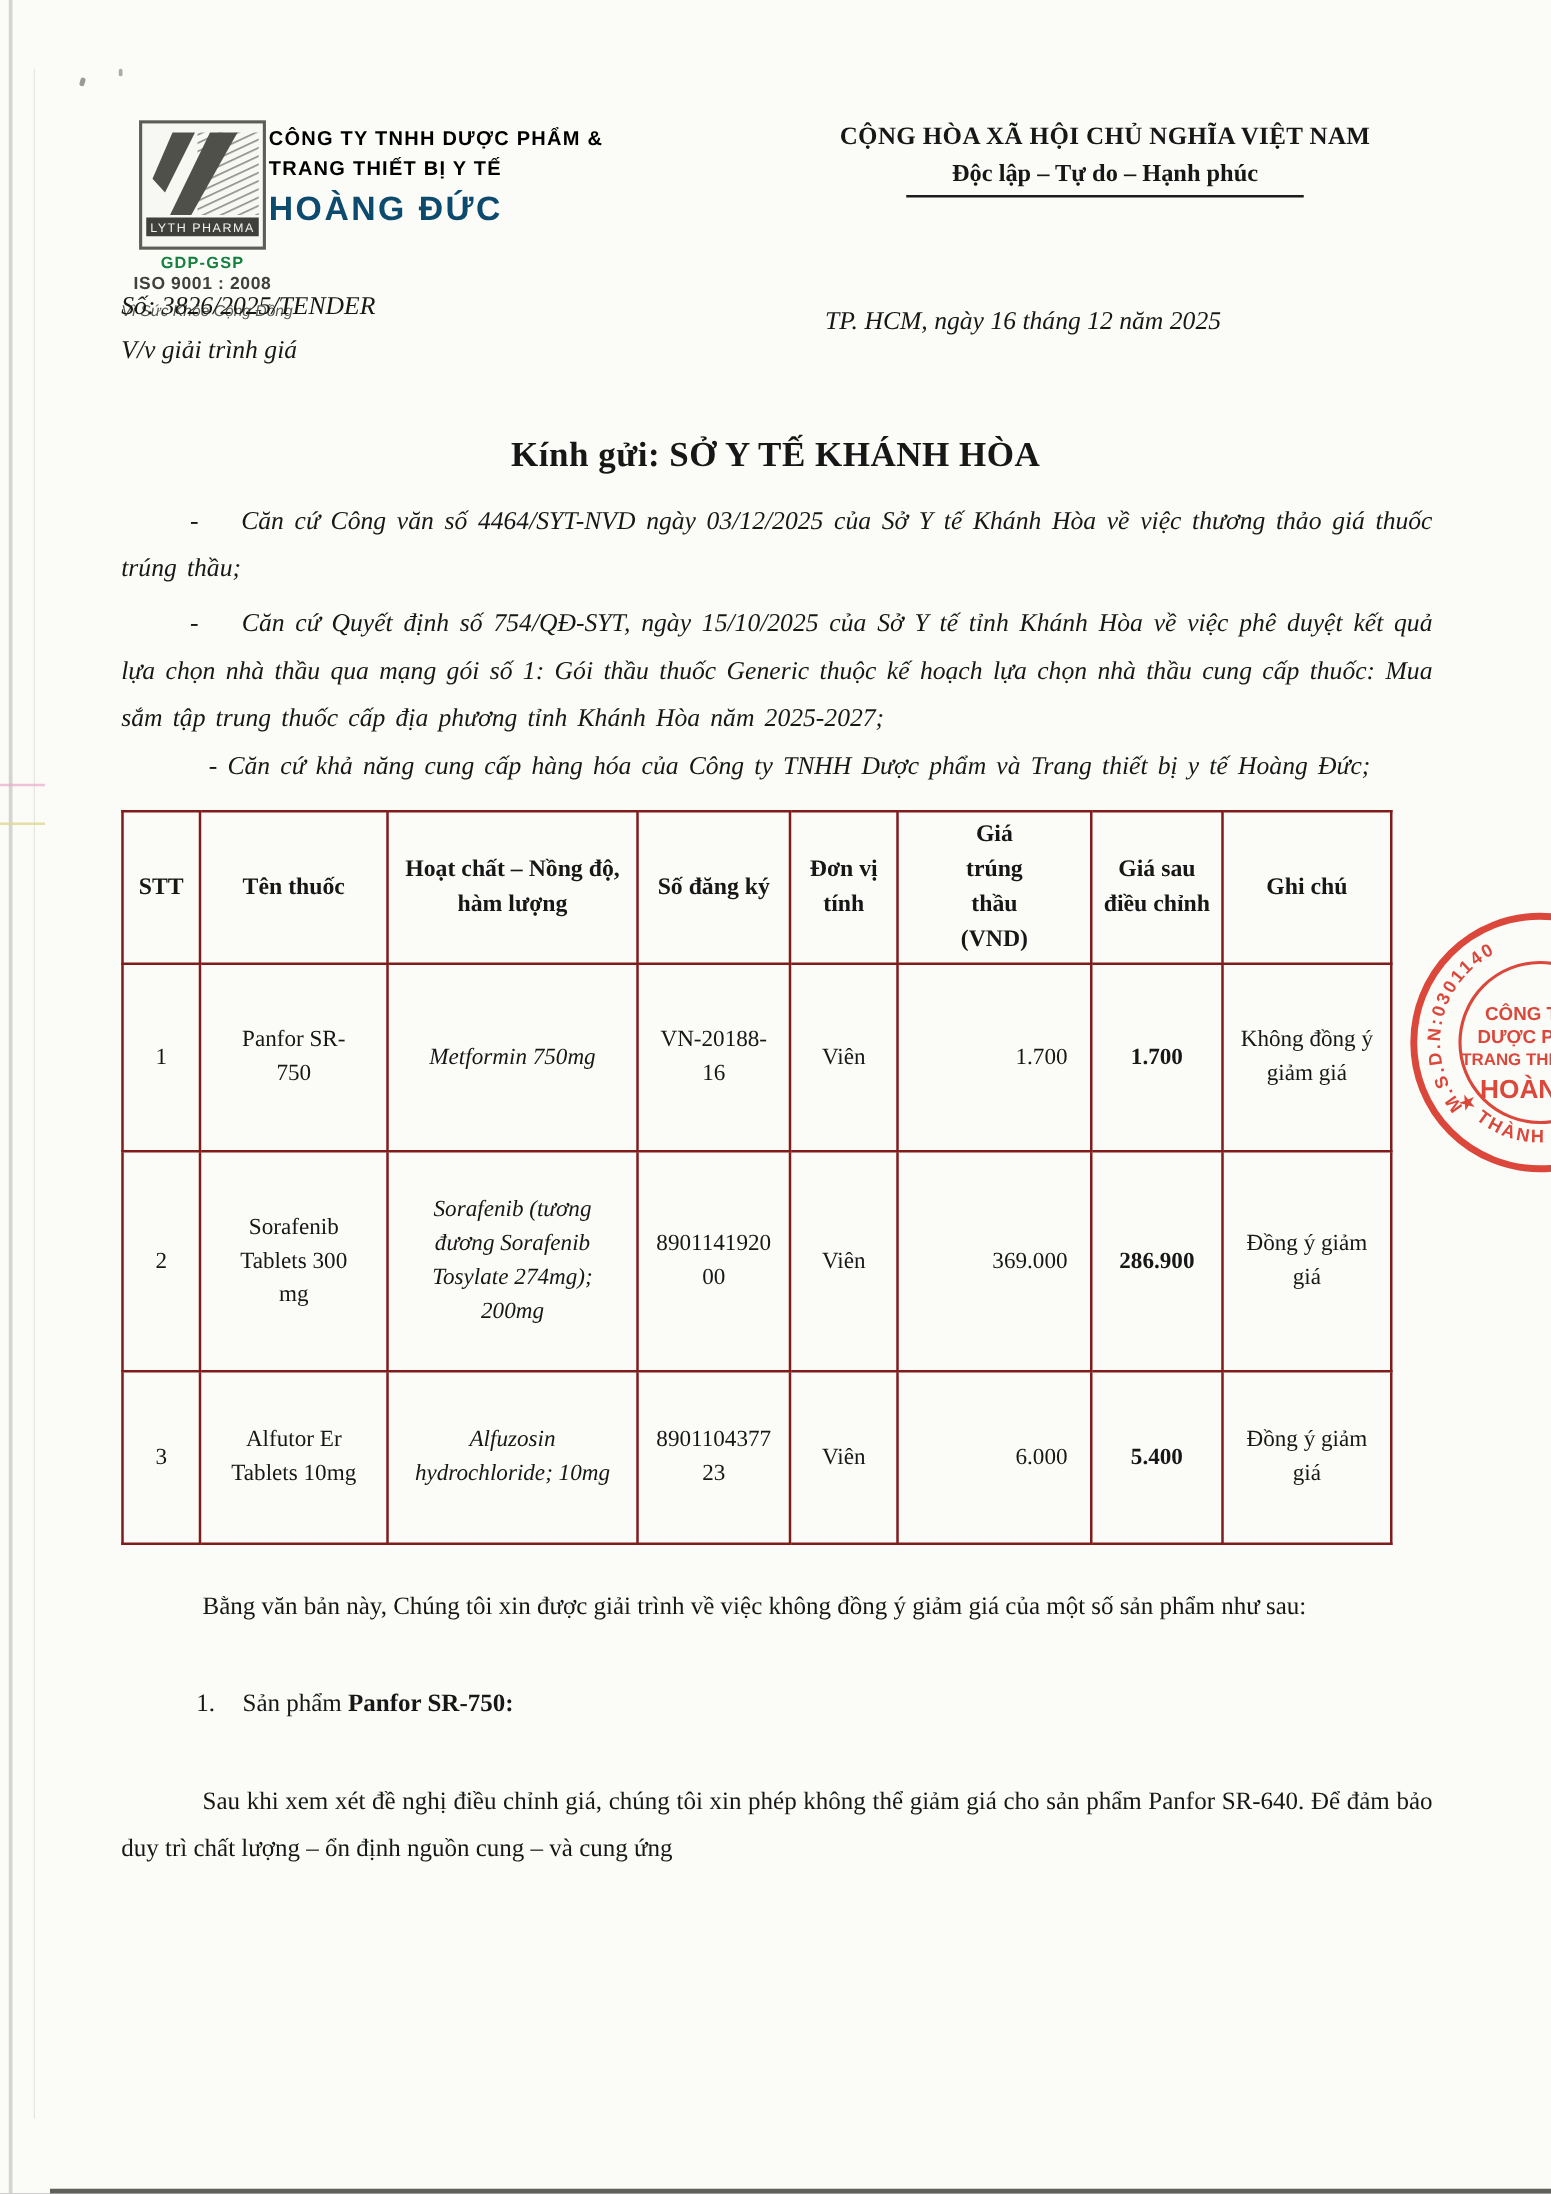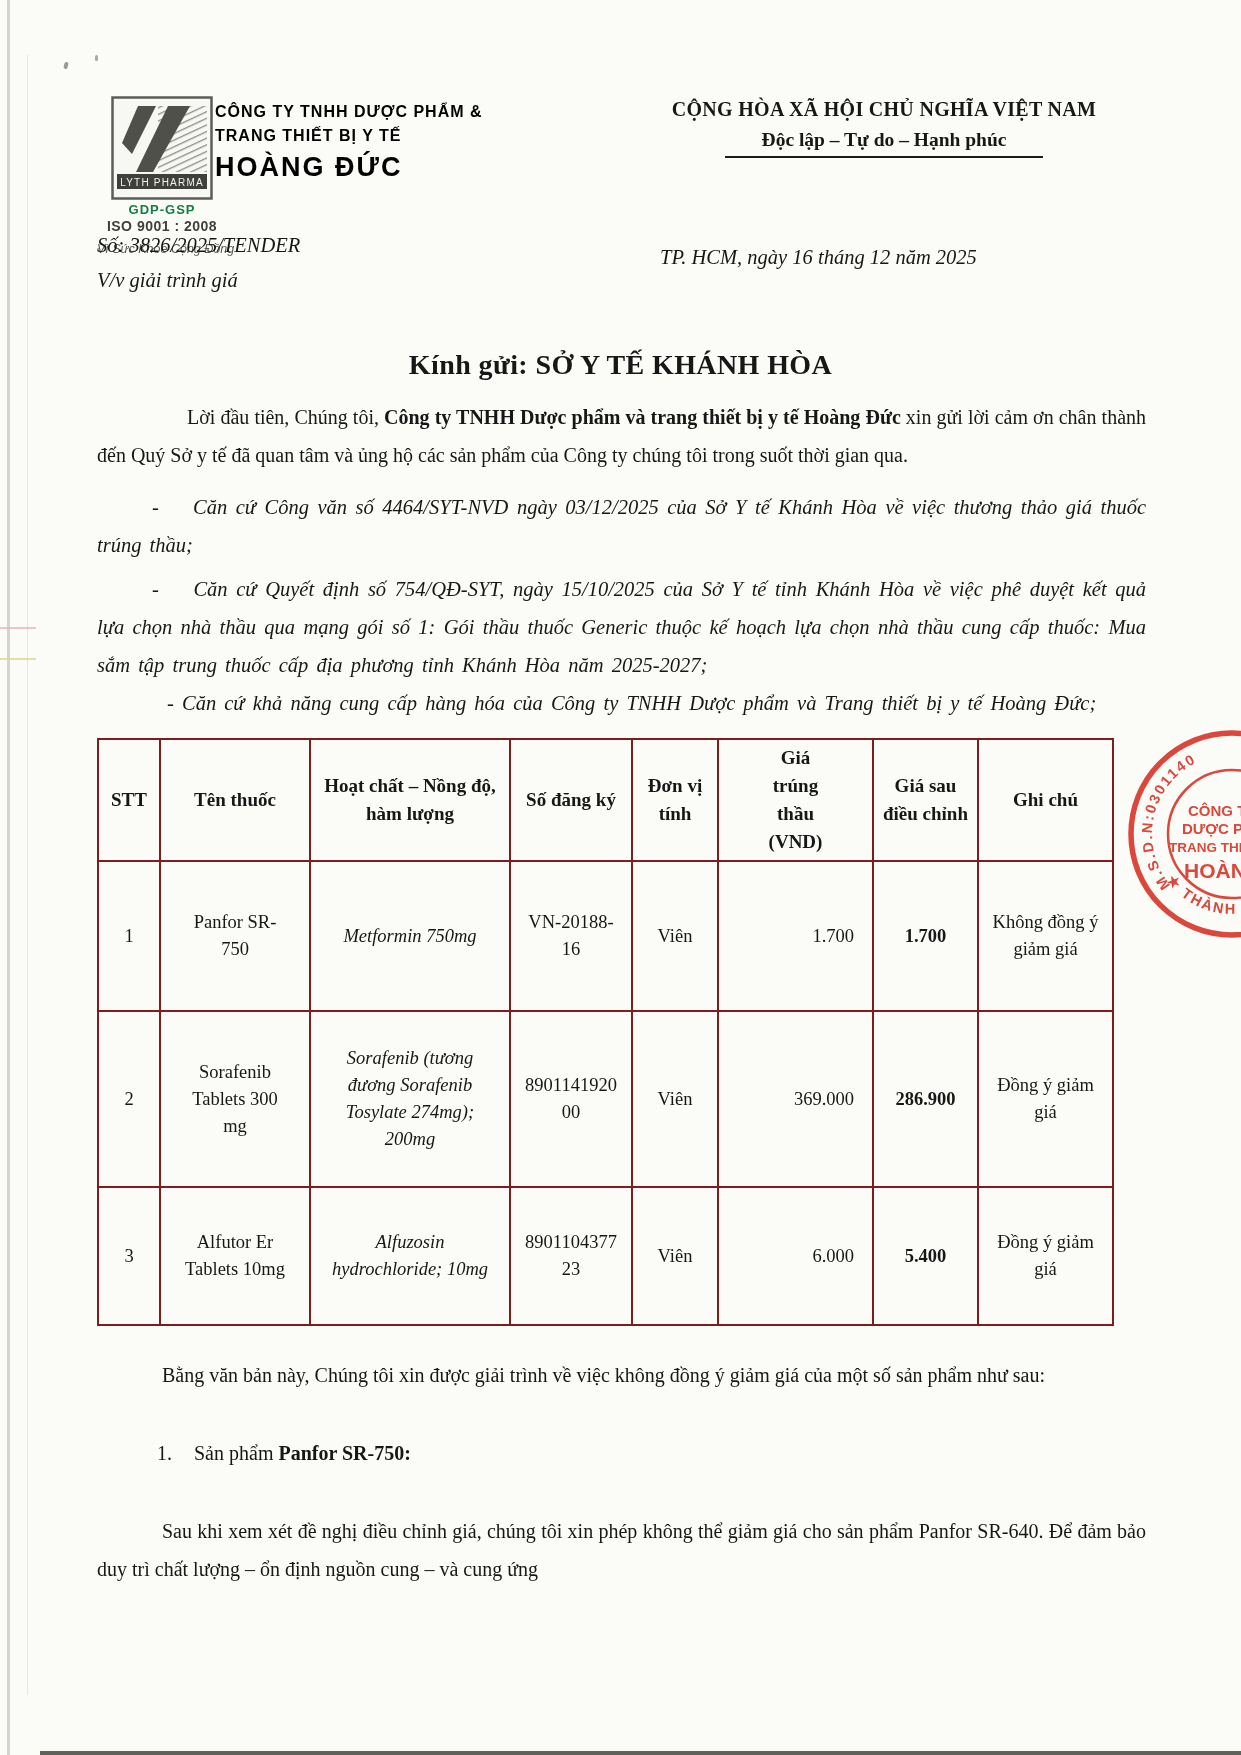--- a/index.html
+++ b/index.html
@@ -19,21 +19,21 @@
 
   
   .letterhead { position:absolute; top:92px; left:97px; right:40px; }
   .logo-col { width:130px; text-align:center; font-family:"Liberation Sans", sans-serif; }
   .logo-box { width:102px; height:104px; margin:4px auto 2px auto; }
   .logo-cert1 { font-size:13px; font-weight:bold; color:#15803d; letter-spacing:1px; }
   .logo-cert2 { font-size:14px; font-weight:bold; color:#3f3f3c; letter-spacing:.5px; margin-top:1px; }
   .logo-slogan { font-size:12.5px; font-style:italic; color:#5a5a55; margin-top:8px; white-space:nowrap; }
   .company-block { position:absolute; left:118px; top:8px; font-family:"Liberation Sans", sans-serif; }
   .company-line { font-size:16px; font-weight:bold; color:#000000; letter-spacing:1px; line-height:24px; }
-  .company-name { font-size:27px; font-weight:bold; color:#000000; letter-spacing:2px; margin-top:4px; }
+  .company-name { font-size:27px; font-weight:bold; color:#0c4a6e; letter-spacing:2px; margin-top:4px; }
   .national-block { position:absolute; left:470px; right:0; top:6px; text-align:center; }
   .national-title { font-size:20px; font-weight:bold; letter-spacing:.3px; }
   .national-motto { font-size:19.5px; font-weight:bold; margin-top:8px; }
   .motto-underline { width:318px; height:0; border-bottom:2px solid #1c1c1c; margin:5px auto 0 auto; }
 
   .ref-block { position:absolute; left:97px; top:228px; font-style:italic; font-size:20.5px; line-height:35px; }
   .date-line { position:absolute; left:660px; top:246px; font-style:italic; font-size:20.5px; }
 
   .doc-title { position:absolute; left:0; right:0; top:330px; text-align:center;
                font-size:28px; font-weight:bold; letter-spacing:.4px; }
@@ -120,21 +120,20 @@
 
   <div class="ref-block">
     <div>Số: 3826/2025/TENDER</div>
     <div>V/v giải trình giá</div>
   </div>
   <div class="date-line">TP. HCM, ngày 16 tháng 12 năm 2025</div>
 
   <h1 class="doc-title">Kính gửi: SỞ Y TẾ KHÁNH HÒA</h1>
 
   <div class="body-col">
-    <p class="p first"><span>Lời đầu tiên, Chúng tôi, </span><span class="b">Công ty TNHH Dược phẩm và trang thiết bị y tế Hoàng Đức</span><span> xin gửi lời cảm ơn chân thành đến Quý Sở y tế đã quan tâm và ủng hộ các sản phẩm của Công ty chúng tôi trong suốt thời gian qua.</span></p>
 
     <p class="p it cite1">-&nbsp;&nbsp;&nbsp;&nbsp;Căn cứ Công văn số 4464/SYT-NVD ngày 03/12/2025 của Sở Y tế Khánh Hòa về việc thương thảo giá thuốc trúng thầu;</p>
     <p class="p it cite2">-&nbsp;&nbsp;&nbsp;&nbsp;Căn cứ Quyết định số 754/QĐ-SYT, ngày 15/10/2025 của Sở Y tế tỉnh Khánh Hòa về việc phê duyệt kết quả lựa chọn nhà thầu qua mạng gói số 1: Gói thầu thuốc Generic thuộc kế hoạch lựa chọn nhà thầu cung cấp thuốc: Mua sắm tập trung thuốc cấp địa phương tỉnh Khánh Hòa năm 2025-2027;</p>
     <p class="p it cite3">- Căn cứ khả năng cung cấp hàng hóa của Công ty TNHH Dược phẩm và Trang thiết bị y tế Hoàng Đức;</p>
 
     <table class="price-table">
       <colgroup>
         <col class="col-stt">
           <col class="col-ten">
           <col class="col-hoat">

